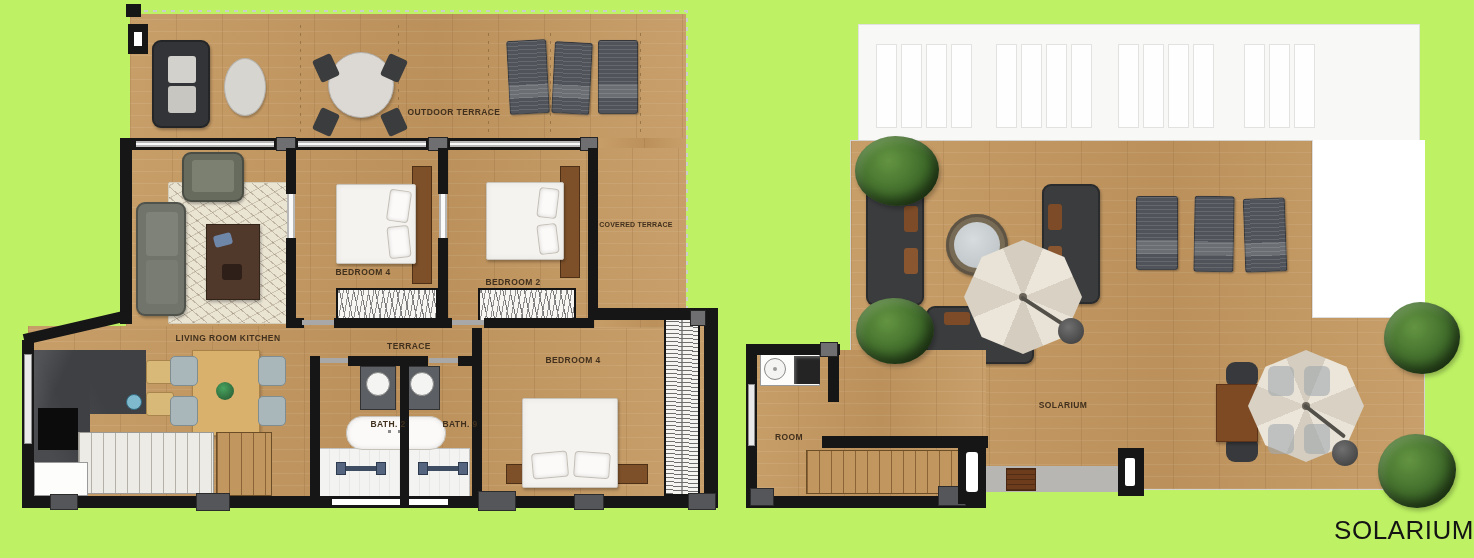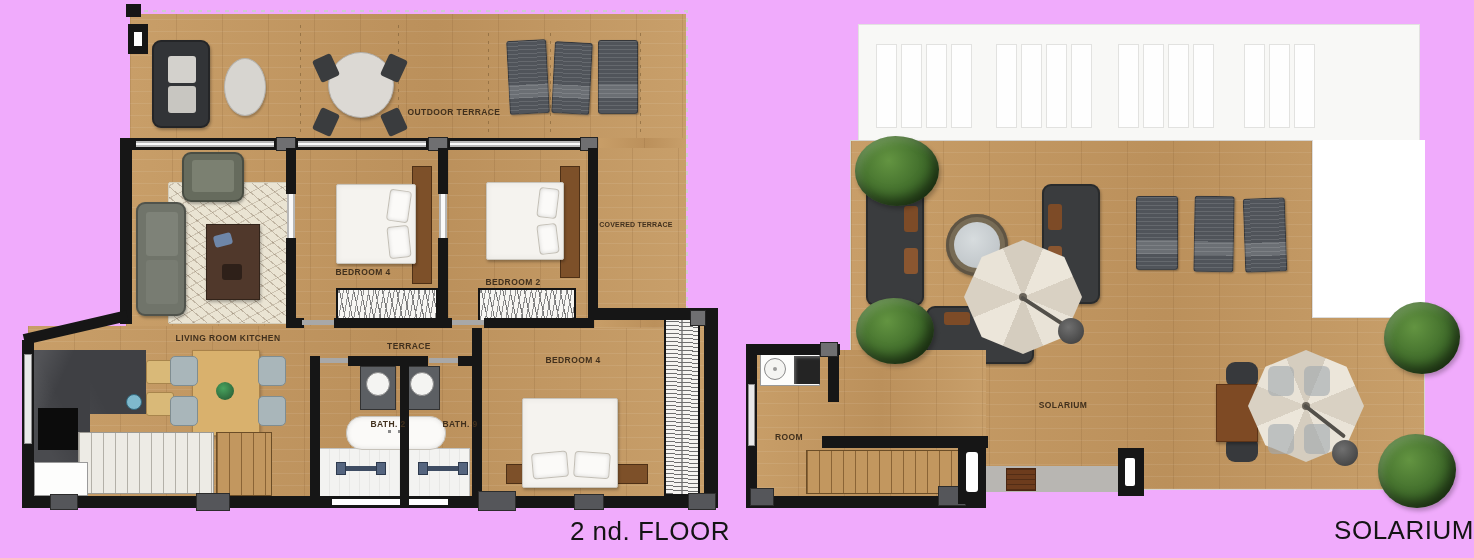--- a/index.html
+++ b/index.html
@@ -1,16 +1,16 @@
 <!DOCTYPE html>
 <html><head>
 <meta charset="utf-8">
 <style>
   html,body{margin:0;padding:0;background:#ffffff;}
-  #canvas{position:relative;width:1474px;height:558px;background:#f0abfc;overflow:hidden;
+  #canvas{position:relative;width:1474px;height:558px;background:#bef264;overflow:hidden;
           font-family:"Liberation Sans",sans-serif;}
   
   .wd{position:absolute;background-color:#c59b65;
       background-image:
         repeating-linear-gradient(90deg, rgba(110,72,34,.14) 0 1px, rgba(0,0,0,0) 1px 46px),
         repeating-linear-gradient(0deg, rgba(255,255,255,.08) 0 1px, rgba(0,0,0,0) 1px 12px),
         linear-gradient(90deg,#c89e68,#bb905b 55%,#c89f6a);}
   
   .wl{position:absolute;background:#161616;}
   .pil{position:absolute;background:#6f6f71;border:1px solid #242424;box-sizing:border-box;}
@@ -307,15 +307,14 @@
 
     <div class="tree" style="left:855px;top:136px;width:84px;height:70px;"></div>
     <div class="tree" style="left:856px;top:298px;width:78px;height:66px;"></div>
     <div class="tree" style="left:1384px;top:302px;width:76px;height:72px;"></div>
     <div class="tree" style="left:1378px;top:434px;width:78px;height:74px;"></div>
 
     <div class="lbl" style="left:1063px;top:405px;">SOLARIUM</div>
     <div class="lbl" style="left:789px;top:437px;">ROOM</div>
   </div>
 
-  <div class="cap" style="left:650px;top:531px;">2 nd. FLOOR</div>
   <div class="cap" style="left:1404px;top:530px;">SOLARIUM</div>
 </div>
 
 </body></html>

